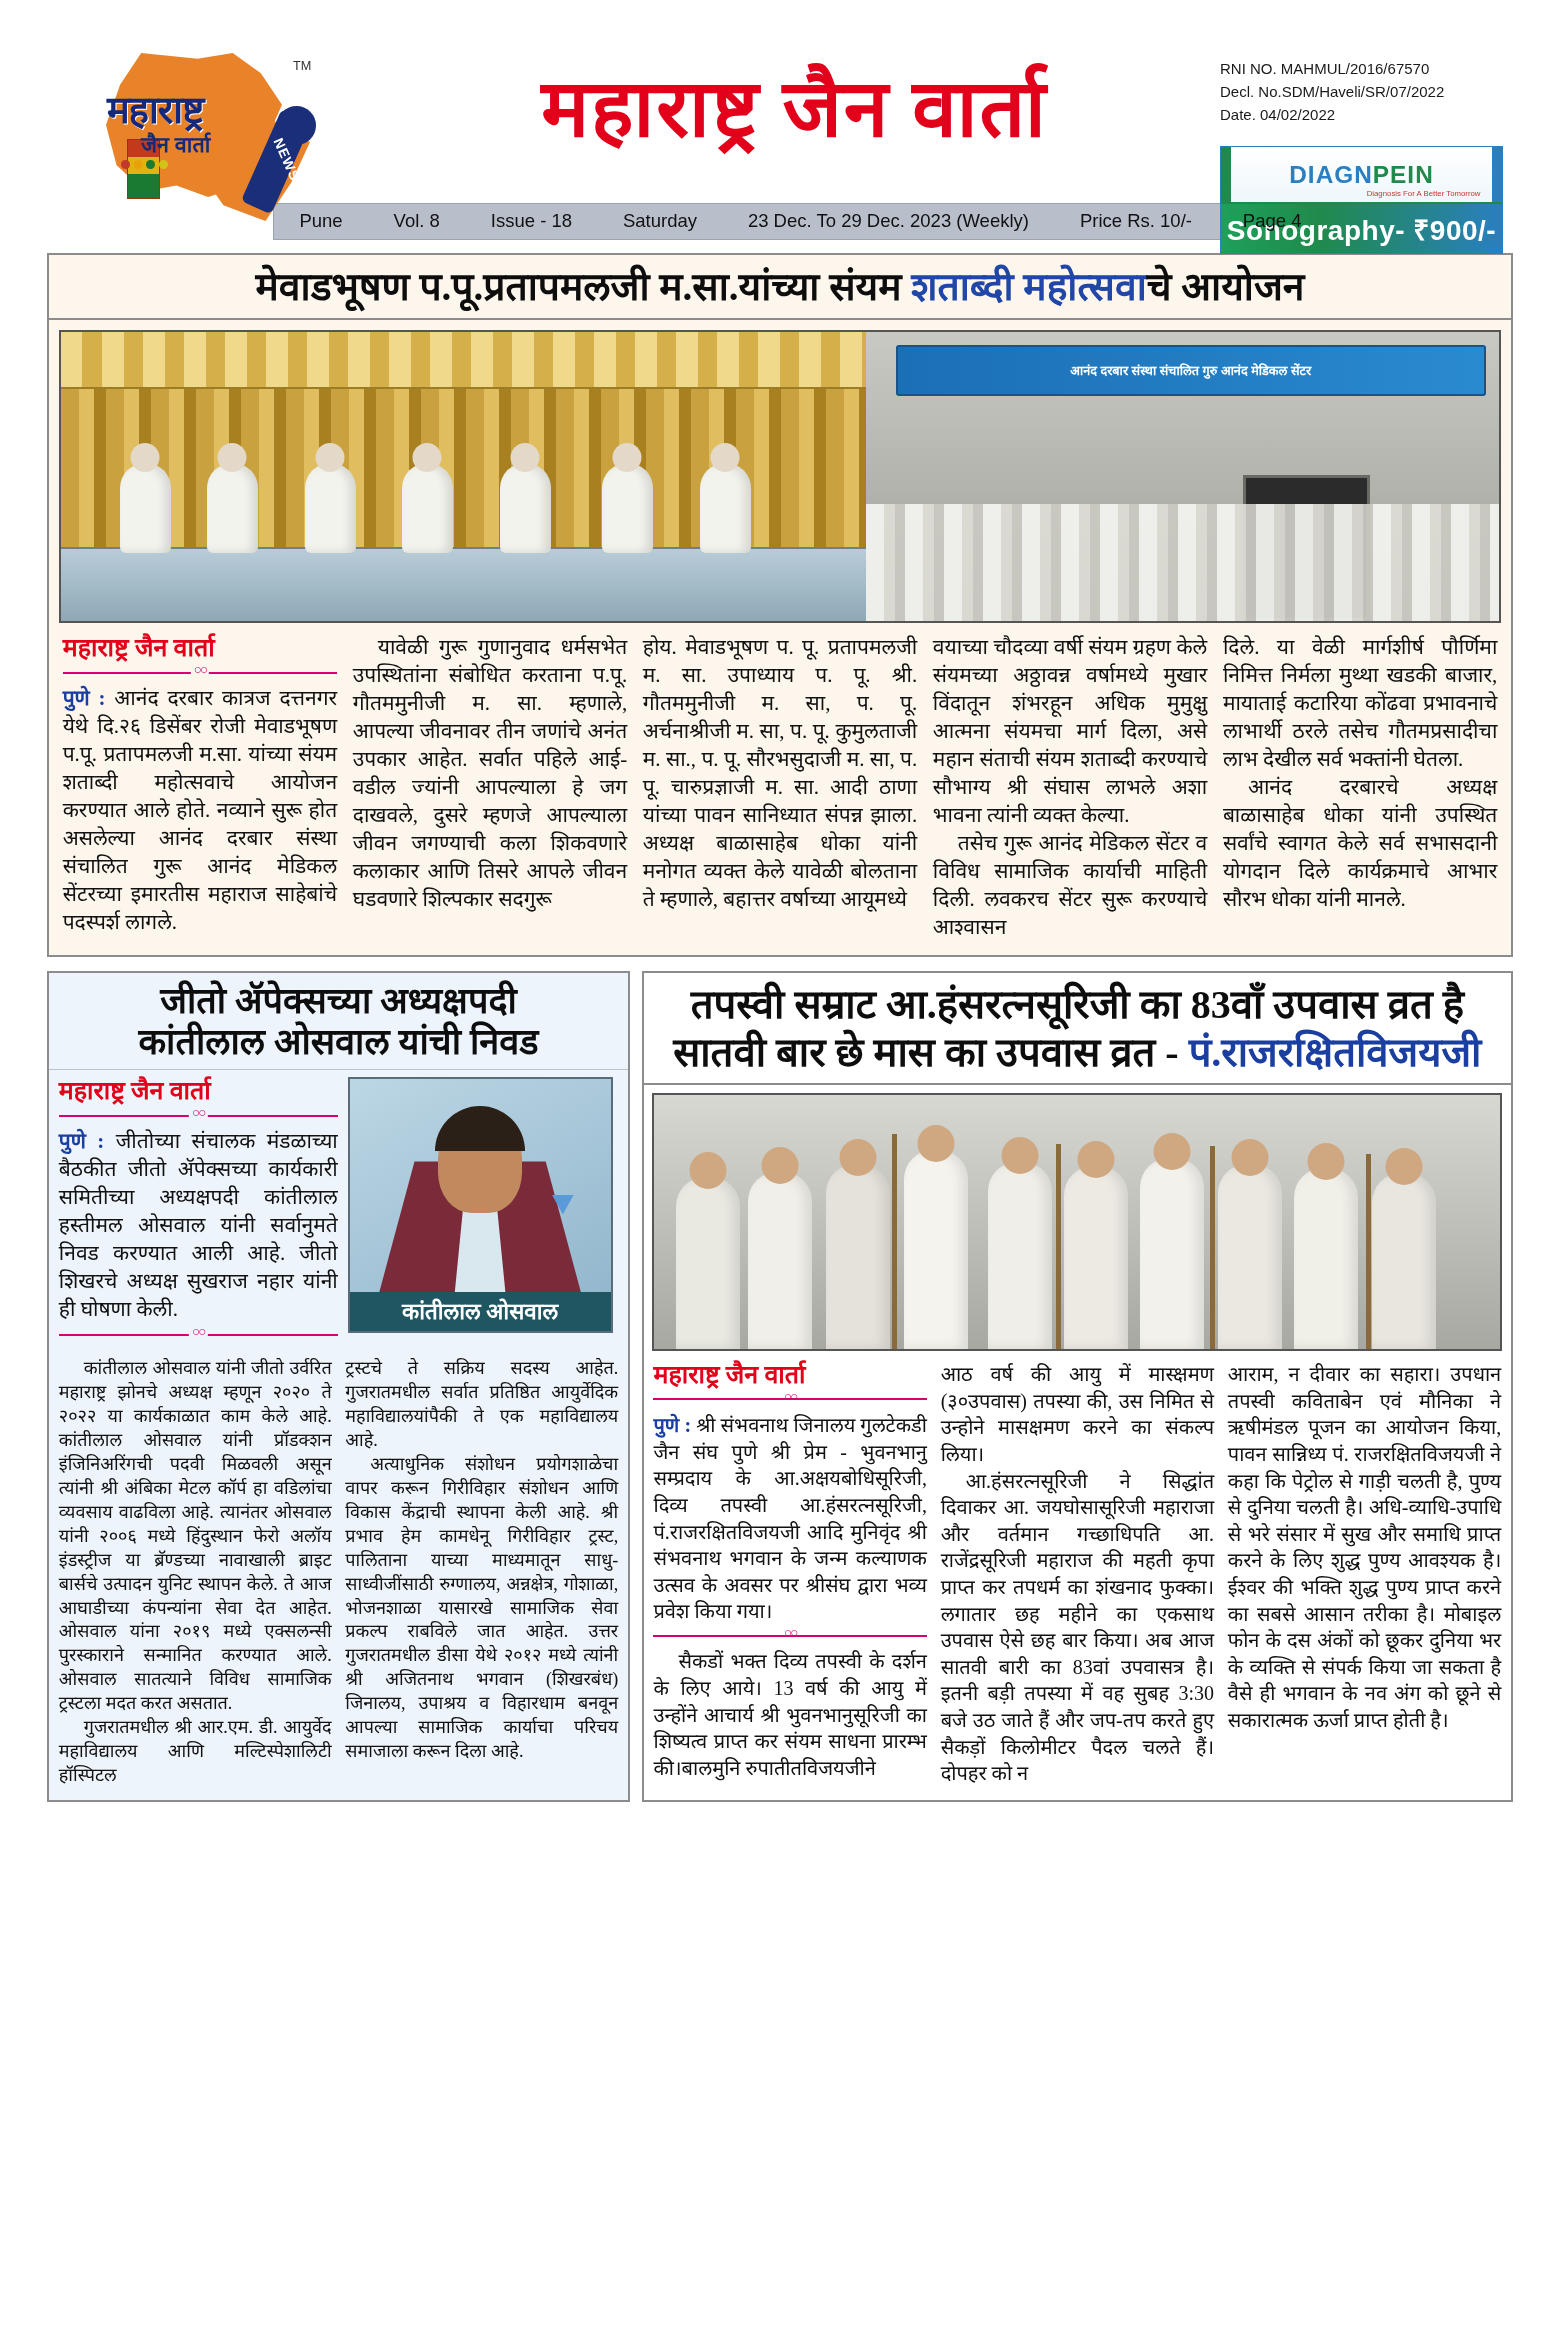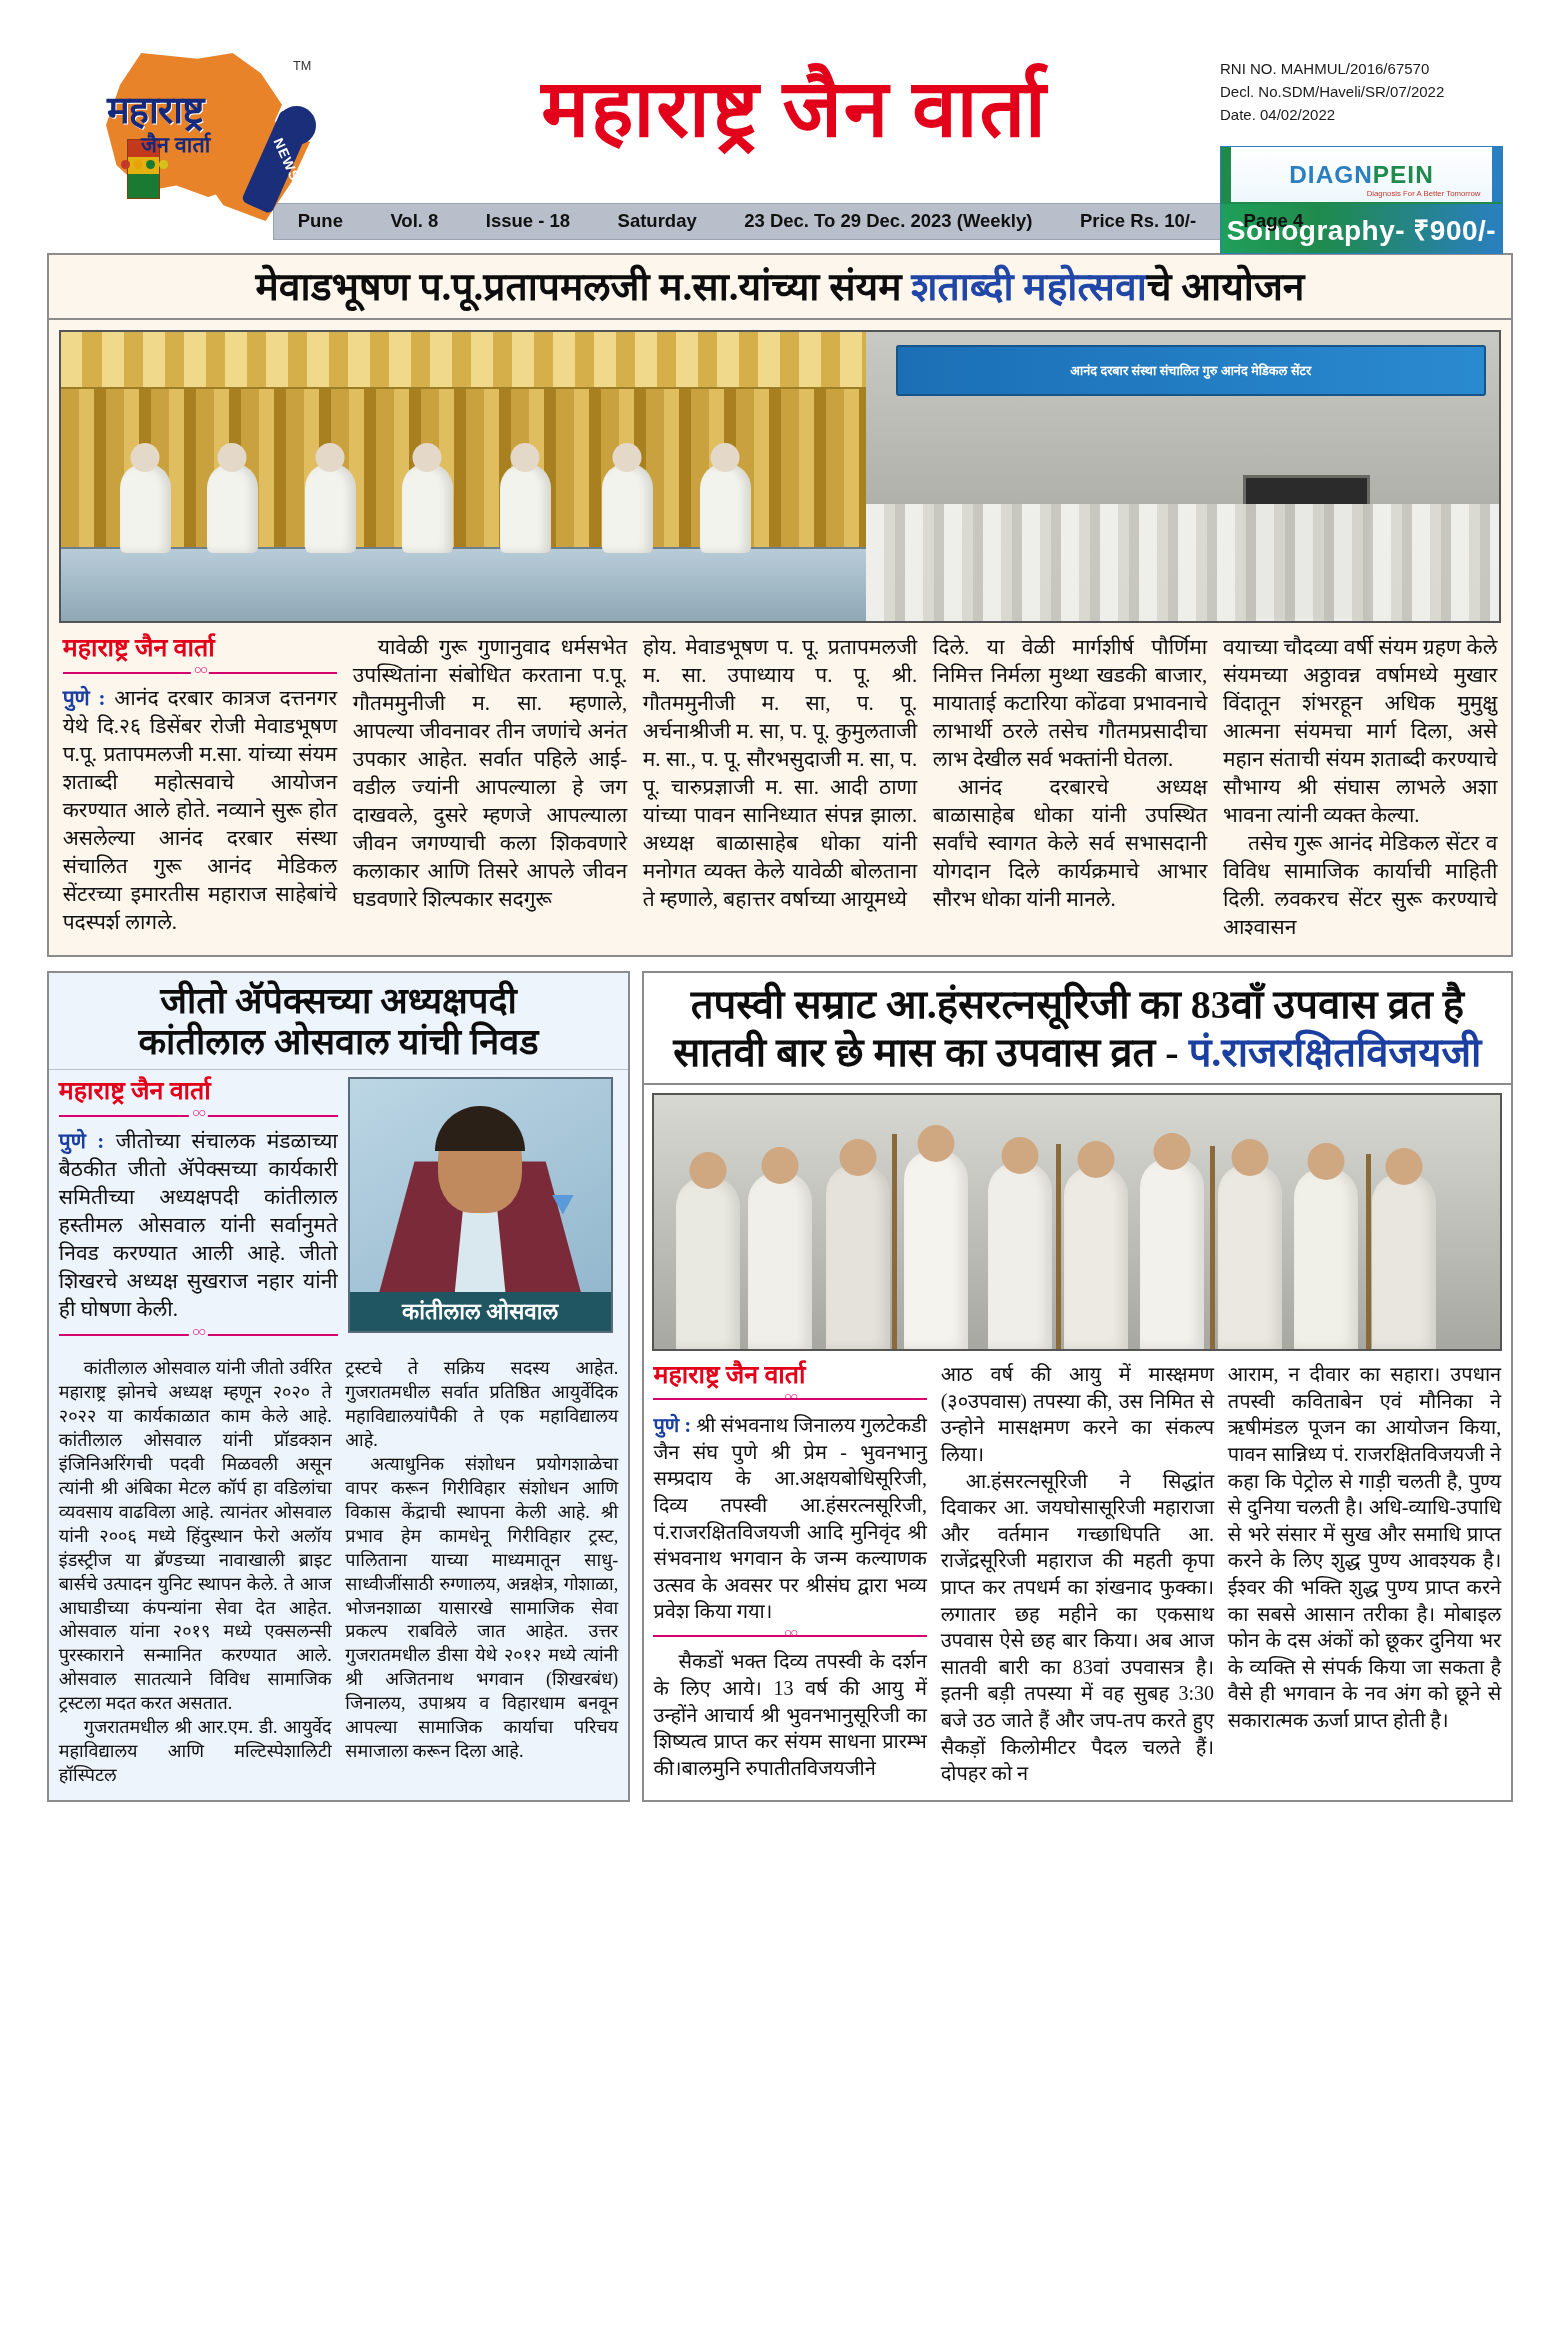--- a/index.html
+++ b/index.html
@@ -117,21 +117,21 @@
     font-family: "Liberation Sans", sans-serif; font-weight: bold;
     font-size: 28px; color: #fff; letter-spacing: 0.5px;
   }
 
   
   .info-bar {
     margin: 7.8px 0 0 226px; width: 1055px; height: 37px;
     background: #b8bfcb; border: 1px solid #9aa3b0;
     display: flex; align-items: center; justify-content: space-around;
     font-family: "Liberation Sans", sans-serif;
-    font-size: 18.5px; color: #111; font-weight: 700;
+    font-size: 18.5px; color: #111; font-weight: 400;
   }
 
   
   .art1 {
     margin-top: 13.7px; border: 2px solid #8c8c8c;
     background: #fdf6ec;
   }
   .art1-head {
     padding: 9.8px 7.8px 7.8px; text-align: center;
     border-bottom: 2px solid #8c8c8c;
@@ -406,28 +406,28 @@
           <p>यावेळी गुरू गुणानुवाद धर्मसभेत उपस्थितांना संबोधित करताना प.पू. गौतममुनीजी म. सा. म्हणाले, आपल्या जीवनावर तीन जणांचे अनंत उपकार आहेत. सर्वात पहिले आई-वडील ज्यांनी आपल्याला हे जग दाखवले, दुसरे म्हणजे आपल्याला जीवन जगण्याची कला शिकवणारे कलाकार आणि तिसरे आपले जीवन घडवणारे शिल्पकार सदगुरू</p>
         </div>
       </div>
       <div class="col">
         <div class="body-text">
           <p class="noind">होय. मेवाडभूषण प. पू. प्रतापमलजी म. सा. उपाध्याय प. पू. श्री. गौतममुनीजी म. सा, प. पू. अर्चनाश्रीजी म. सा, प. पू. कुमुलताजी म. सा., प. पू. सौरभसुदाजी म. सा, प. पू. चारुप्रज्ञाजी म. सा. आदी ठाणा यांच्या पावन सानिध्यात संपन्न झाला. अध्यक्ष बाळासाहेब धोका यांनी मनोगत व्यक्त केले यावेळी बोलताना ते म्हणाले, बहात्तर वर्षाच्या आयूमध्ये</p>
         </div>
       </div>
       <div class="col">
         <div class="body-text">
+          <p class="noind">वयाच्या चौदव्या वर्षी संयम ग्रहण केले संयमच्या अठ्ठावन्न वर्षामध्ये मुखार विंदातून शंभरहून अधिक मुमुक्षु आत्मना संयमचा मार्ग दिला, असे महान संताची संयम शताब्दी करण्याचे सौभाग्य श्री संघास लाभले अशा भावना त्यांनी व्यक्त केल्या.</p>
+          <p>तसेच गुरू आनंद मेडिकल सेंटर व विविध सामाजिक कार्याची माहिती दिली. लवकरच सेंटर सुरू करण्याचे आश्वासन</p>
+        </div>
+      </div>
+      <div class="col">
+        <div class="body-text">
           <p class="noind">दिले. या वेळी मार्गशीर्ष पौर्णिमा निमित्त निर्मला मुथ्था खडकी बाजार, मायाताई कटारिया कोंढवा प्रभावनाचे लाभार्थी ठरले तसेच गौतमप्रसादीचा लाभ देखील सर्व भक्तांनी घेतला.</p>
           <p>आनंद दरबारचे अध्यक्ष बाळासाहेब धोका यांनी उपस्थित सर्वांचे स्वागत केले सर्व सभासदानी योगदान दिले कार्यक्रमाचे आभार सौरभ धोका यांनी मानले.</p>
-        </div>
-      </div>
-      <div class="col">
-        <div class="body-text">
-          <p class="noind">वयाच्या चौदव्या वर्षी संयम ग्रहण केले संयमच्या अठ्ठावन्न वर्षामध्ये मुखार विंदातून शंभरहून अधिक मुमुक्षु आत्मना संयमचा मार्ग दिला, असे महान संताची संयम शताब्दी करण्याचे सौभाग्य श्री संघास लाभले अशा भावना त्यांनी व्यक्त केल्या.</p>
-          <p>तसेच गुरू आनंद मेडिकल सेंटर व विविध सामाजिक कार्याची माहिती दिली. लवकरच सेंटर सुरू करण्याचे आश्वासन</p>
         </div>
       </div>
     </div>
   </div>
 
   <div class="bottom-row">
 
     <div class="art2">
       <div class="art2-head">
         <h2>

